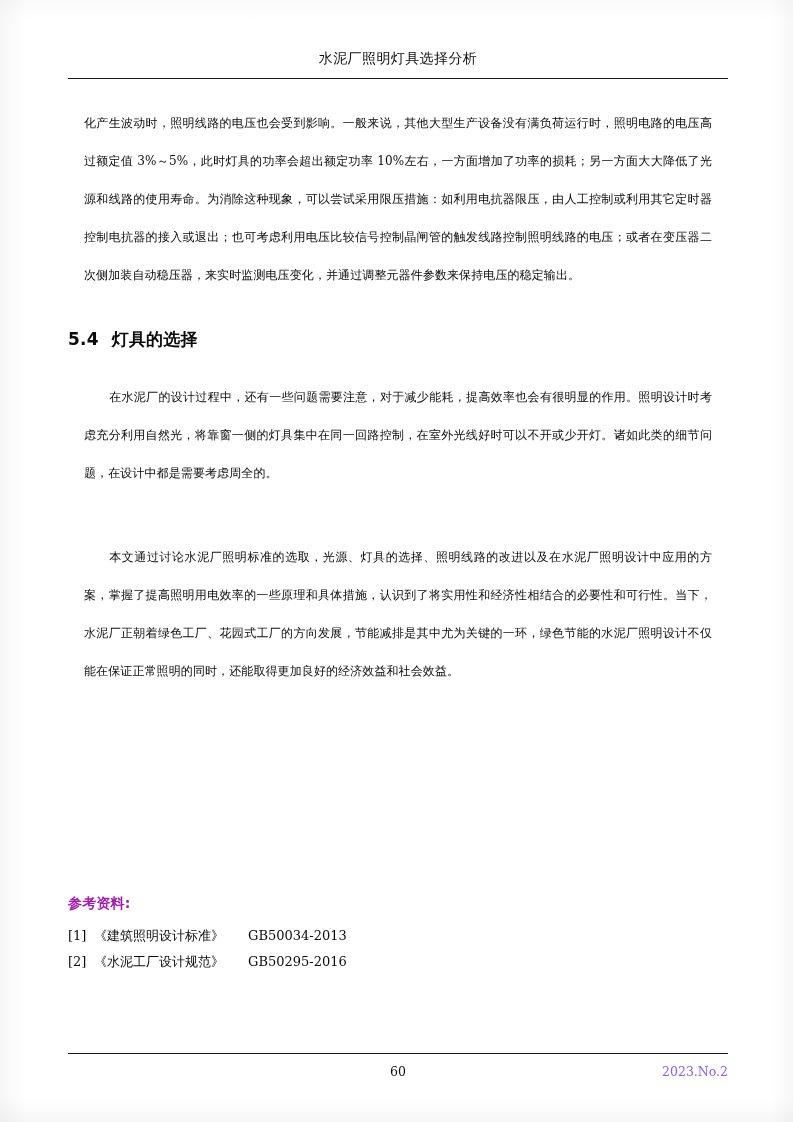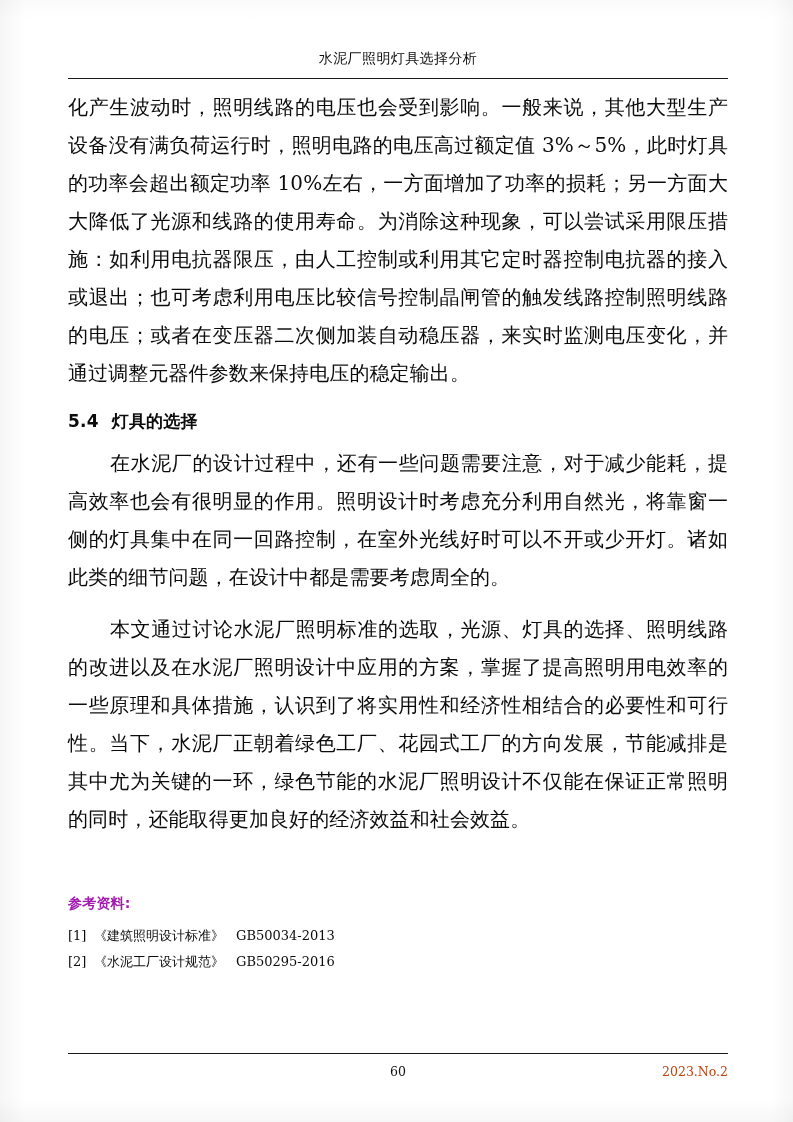--- a/index.html
+++ b/index.html
@@ -59,22 +59,22 @@
   }
 
   
   .body {
     position: absolute;
     top: 88px;
     left: 0;
     width: 660px;
   }
   p.para {
-    margin: 0;
-    font-size: 20px;
+    margin: 16px;
+    font-size: 12px;
     line-height: 38px;
     color: #0b0b0b;
     text-align: justify;
     text-justify: inter-character;
     letter-spacing: 0.1px;
   }
   p.indent {
     text-indent: 2.1em;
   }
   h2.heading {
@@ -116,21 +116,21 @@
     font-size: 13px;
     line-height: 26px;
     color: #0b0b0b;
     white-space: nowrap;
   }
   .ref-idx {
     display: inline-block;
     width: 26px;
   }
   .ref-code {
-    margin-left: 12px;
+    margin-left: 24px;
     font-family: "DejaVu Serif", "Liberation Serif", serif;
   }
 
   
   .footer-rule {
     position: absolute;
     bottom: 68px;
     left: 0;
     width: 660px;
     height: 0;
@@ -148,21 +148,21 @@
     left: 0;
     width: 660px;
     text-align: center;
     font-size: 12.5px;
     color: #101010;
   }
   .issue {
     position: absolute;
     right: 0;
     font-size: 12.5px;
-    color: #c2410c;
+    color: #8b5cf6;
   }
 </style>
 </head>
 <body>
 
 <div class="page">
   <div class="content">
 
     <div class="header">
       <span>水泥厂照明灯具选择分析</span>

